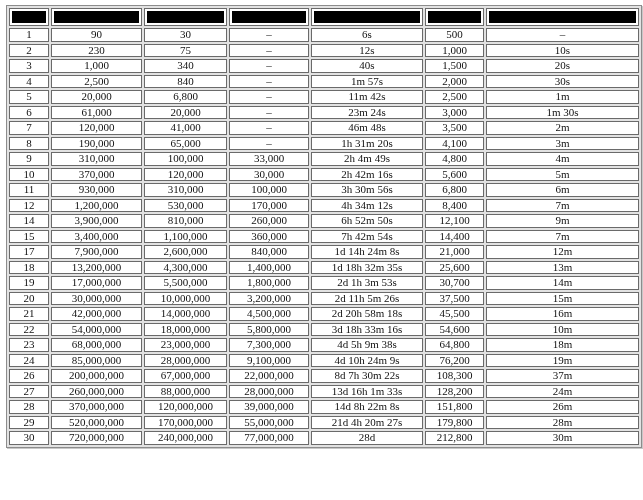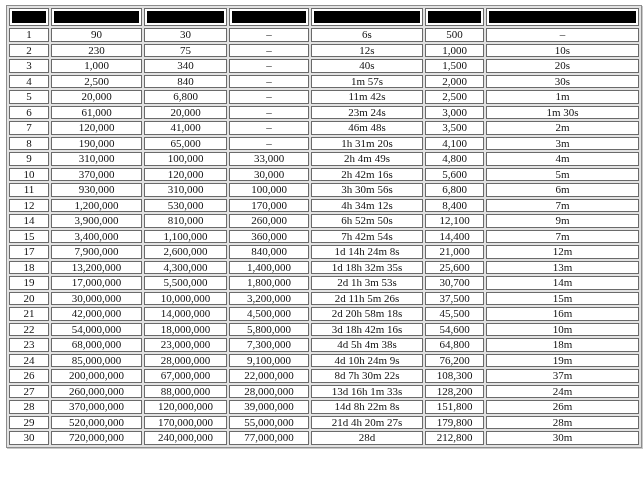--- a/index.html
+++ b/index.html
@@ -263,30 +263,30 @@
           <td>4,500,000</td>
           <td>2d 20h 58m 18s</td>
           <td>45,500</td>
           <td>16m</td>
         </tr>
         <tr>
           <td>22</td>
           <td>54,000,000</td>
           <td>18,000,000</td>
           <td>5,800,000</td>
-          <td>3d 18h 42m 16s</td>
+          <td>3d 18h 33m 16s</td>
           <td>54,600</td>
           <td>10m</td>
         </tr>
         <tr>
           <td>23</td>
           <td>68,000,000</td>
           <td>23,000,000</td>
           <td>7,300,000</td>
-          <td>4d 5h 4m 38s</td>
+          <td>4d 5h 9m 38s</td>
           <td>64,800</td>
           <td>18m</td>
         </tr>
         <tr>
           <td>24</td>
           <td>85,000,000</td>
           <td>28,000,000</td>
           <td>9,100,000</td>
           <td>4d 10h 24m 9s</td>
           <td>76,200</td>

